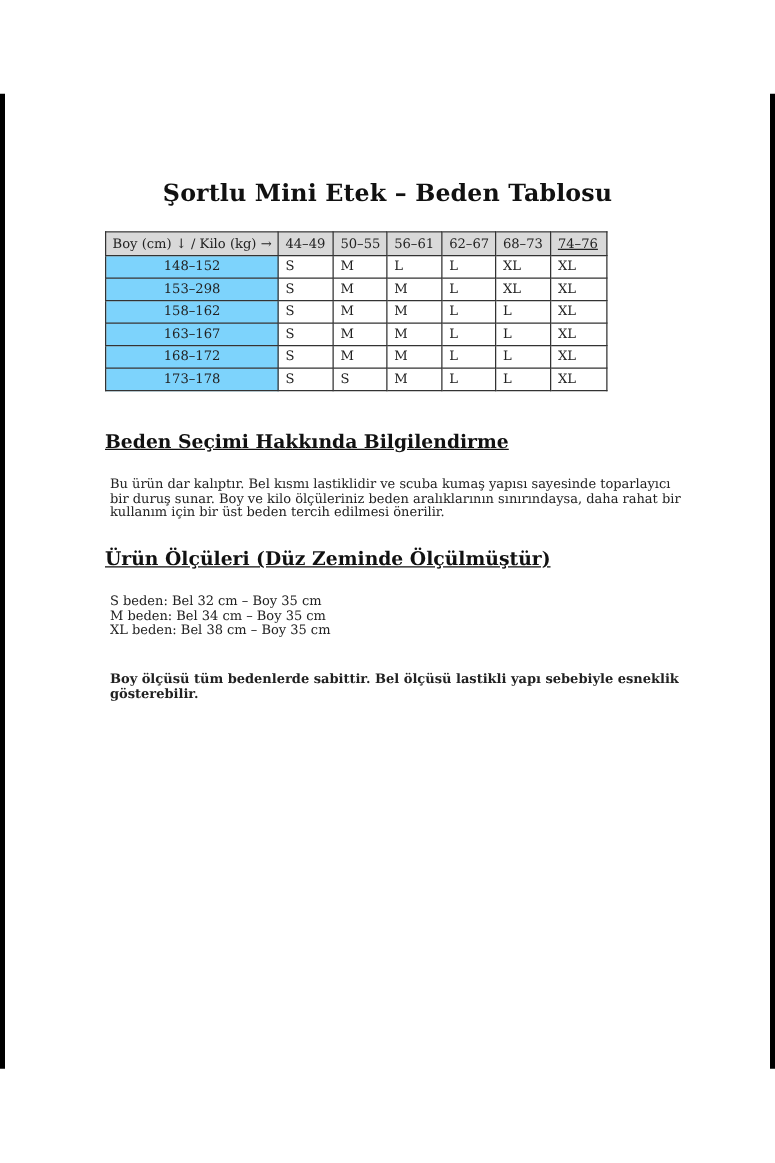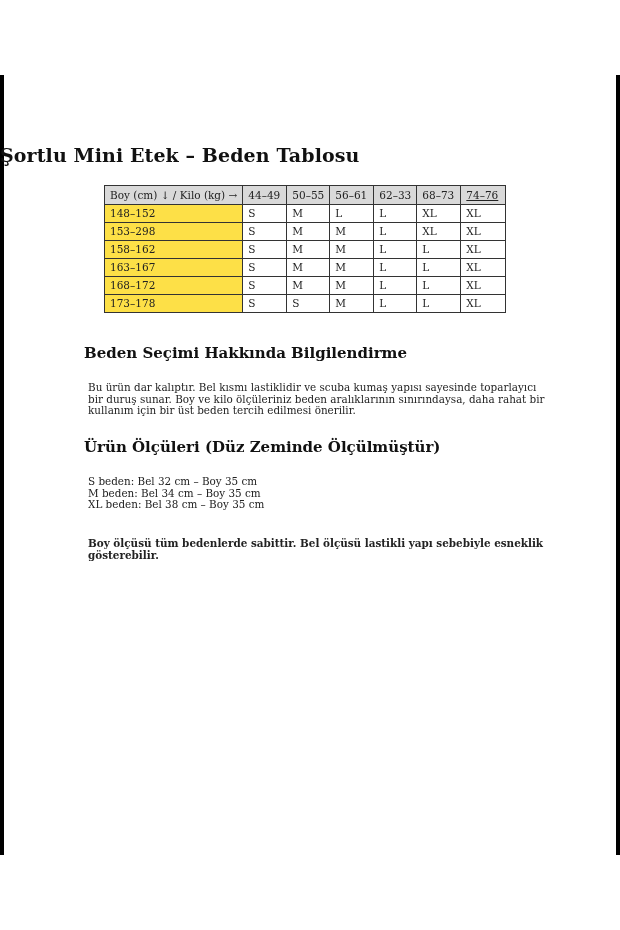--- a/index.html
+++ b/index.html
@@ -23,74 +23,74 @@
       background: #000000;
     }
     .edge-left { left: 0; }
     .edge-right { right: 0; }
 
     .page-title {
       position: absolute;
       top: 144px;
       left: 0;
       width: 620px;
-      text-align: left;
+      text-align: center;
       font-weight: bold;
       font-size: 19px;
       margin: 0;
       color: #111;
       letter-spacing: 0.1px;
     }
 
     table.size-table {
       position: absolute;
       top: 185px;
       left: 84px;
       border-collapse: collapse;
       font-size: 10.5px;
       color: #222;
-      margin-left: 20px;
     }
     table.size-table th,
     table.size-table td {
       border: 1.5px solid #333;
       height: 17px;
       padding: 0 5px;
       text-align: left;
       white-space: nowrap;
       line-height: 17px;
     }
     table.size-table th {
       background: #d9d9d9;
       font-weight: normal;
       height: 18px;
     }
     table.size-table th.corner {
       text-align: left;
       width: 125px;
     }
     table.size-table td.rowhead {
-      background: #fde047;
-      text-align: left;
+      background: #7dd3fc;
+      text-align: center;
     }
     table.size-table td.cell { background: #ffffff; }
     table.size-table .c1 { width: 33px; }
     table.size-table .c2 { width: 32px; }
     table.size-table .c3 { width: 33px; }
     table.size-table .c4 { width: 32px; }
     table.size-table .c5 { width: 33px; }
     table.size-table .c6 { width: 34px; text-decoration: underline; }
 
     .section-heading {
       position: absolute;
       left: 84px;
       margin: 0;
       font-size: 15px;
       font-weight: bold;
       color: #111;
+      text-decoration: underline;
     }
     .h-info { top: 344px; }
     .h-measure { top: 438px; }
 
     .para {
       position: absolute;
       left: 84px;
       width: 460px;
       margin: 4px;
       font-size: 10.4px;
@@ -110,21 +110,21 @@
 
 <h1 class="page-title">Şortlu Mini Etek – Beden Tablosu</h1>
 
 <table class="size-table">
   <thead>
     <tr>
       <th class="corner">Boy (cm) ↓ / Kilo (kg) →</th>
       <th class="c1">44–49</th>
       <th class="c2">50–55</th>
       <th class="c3">56–61</th>
-      <th class="c4">62–33</th>
+      <th class="c4">62–67</th>
       <th class="c5">68–73</th>
       <th class="c6">74–76</th>
     </tr>
   </thead>
   <tbody>
     <tr>
       <td class="rowhead">148–152</td>
       <td class="cell">S</td>
       <td class="cell">M</td>
       <td class="cell">L</td>

